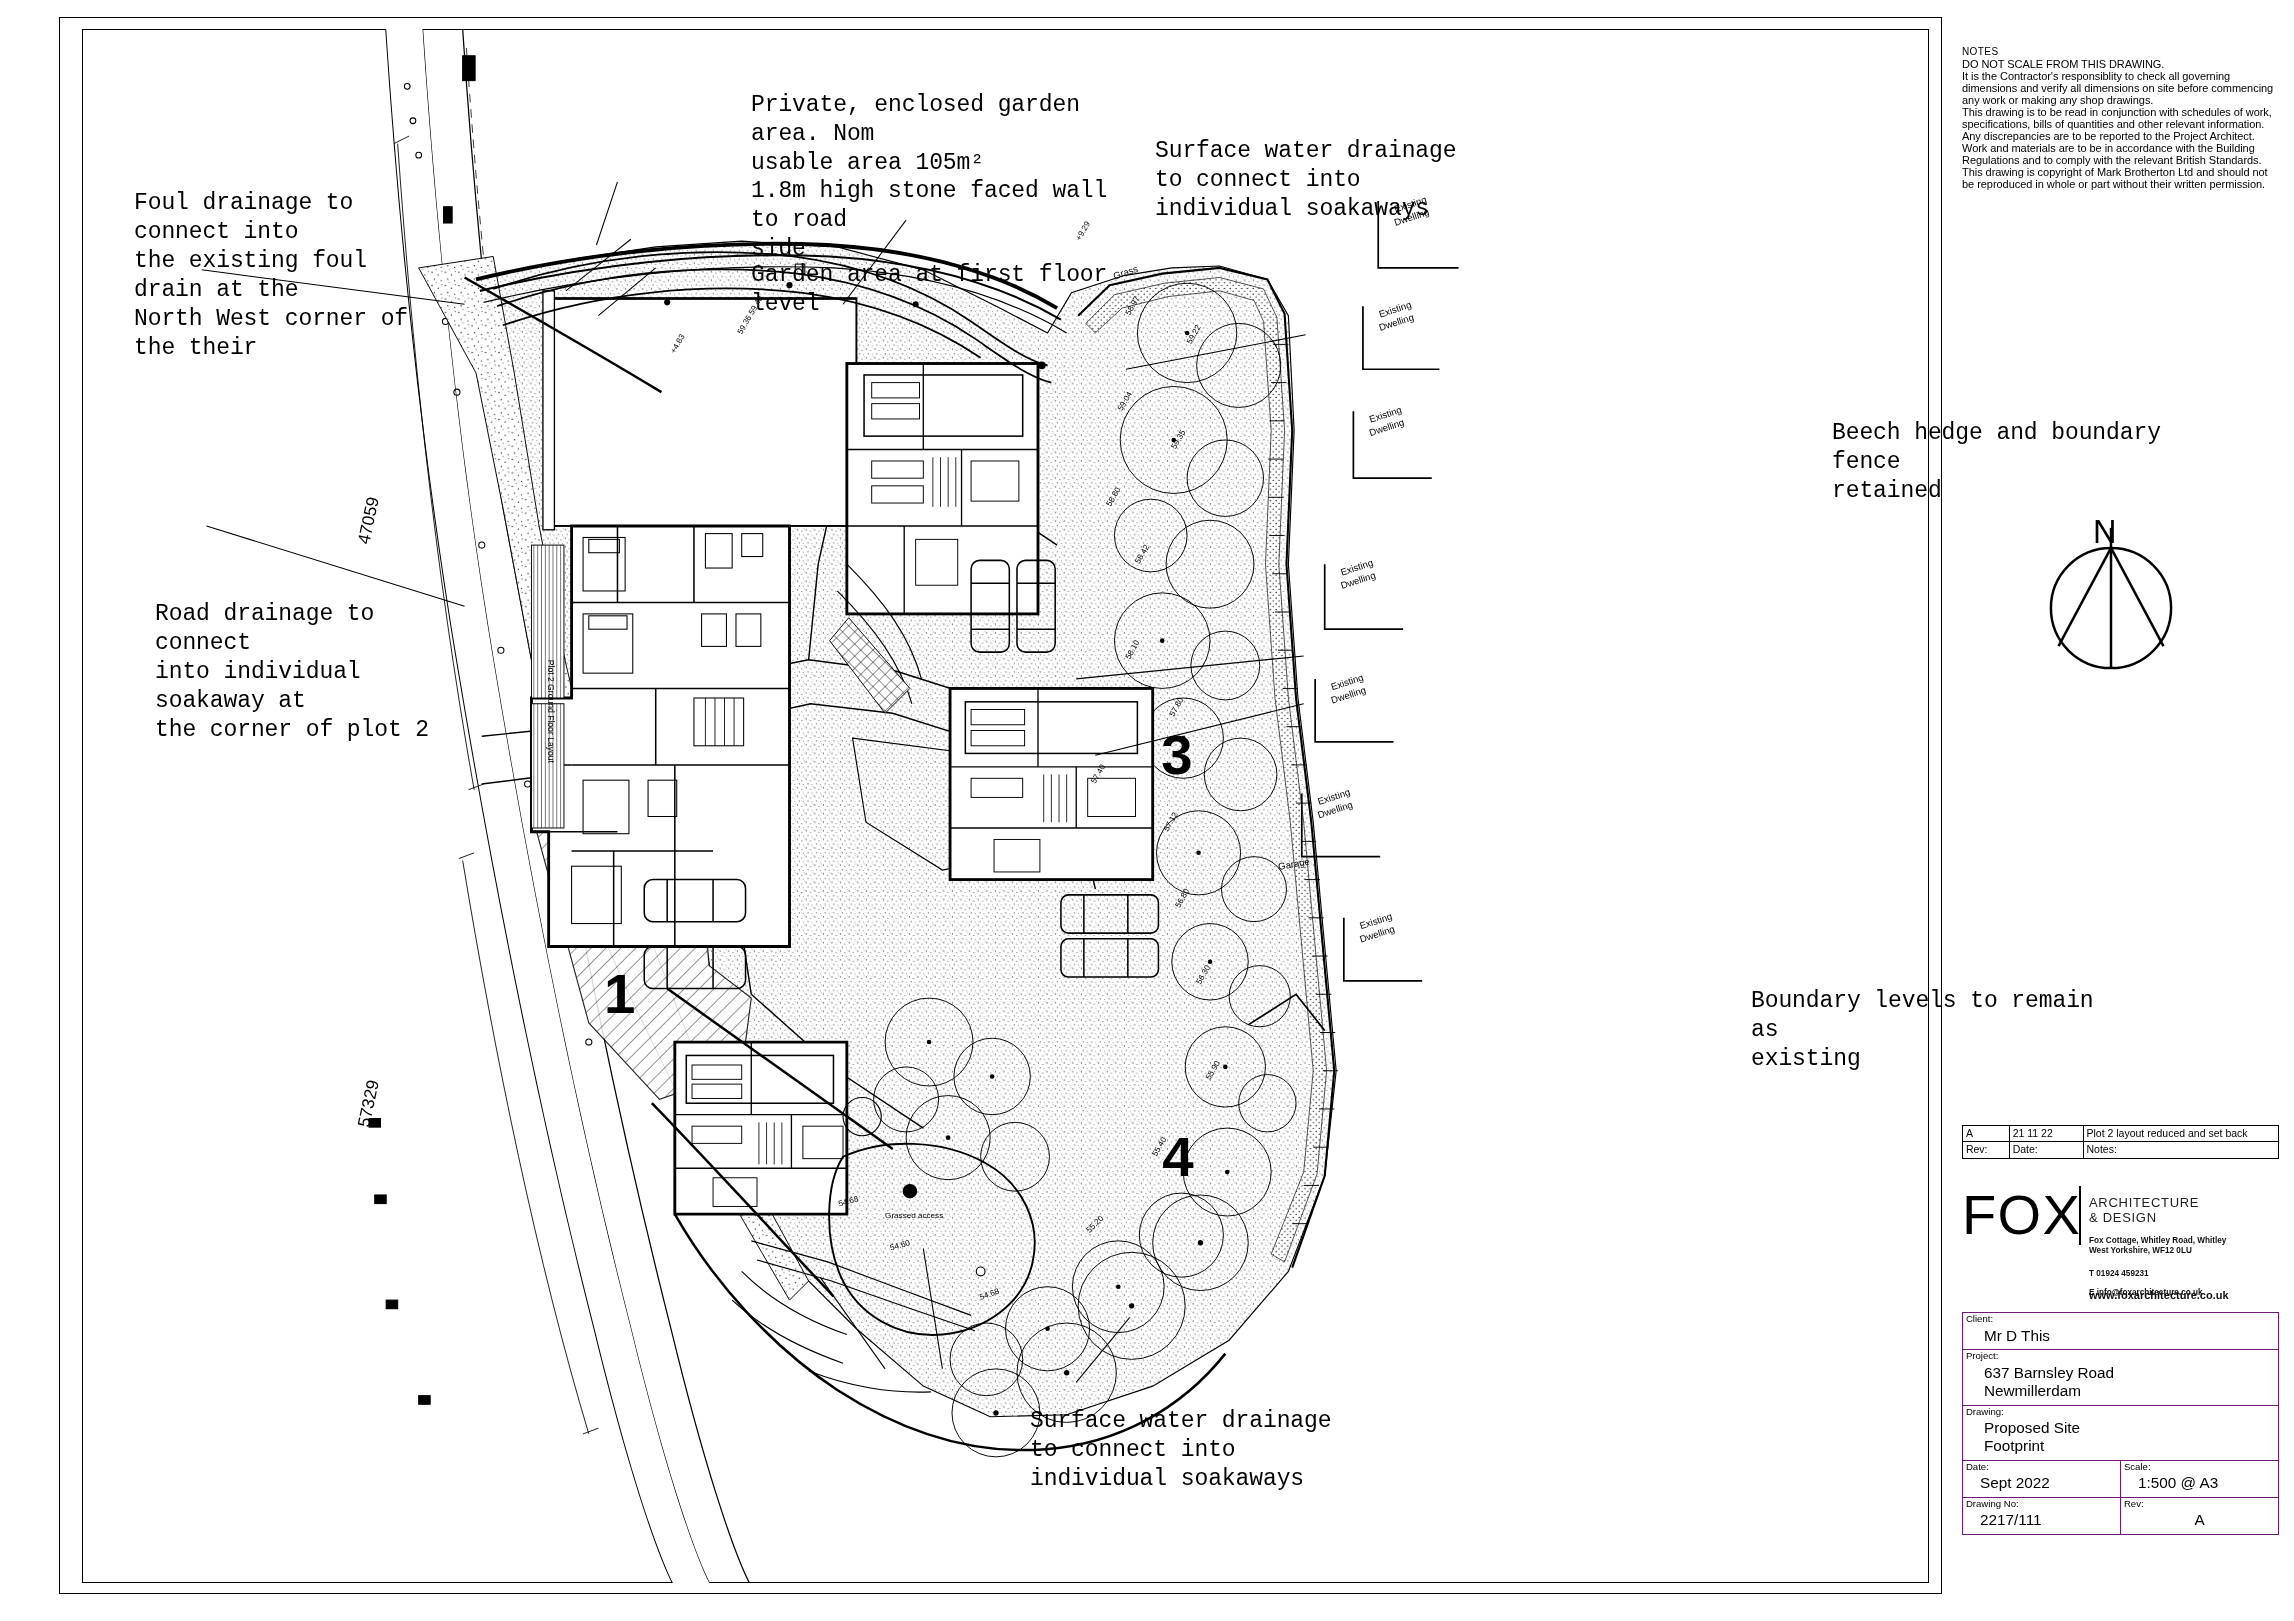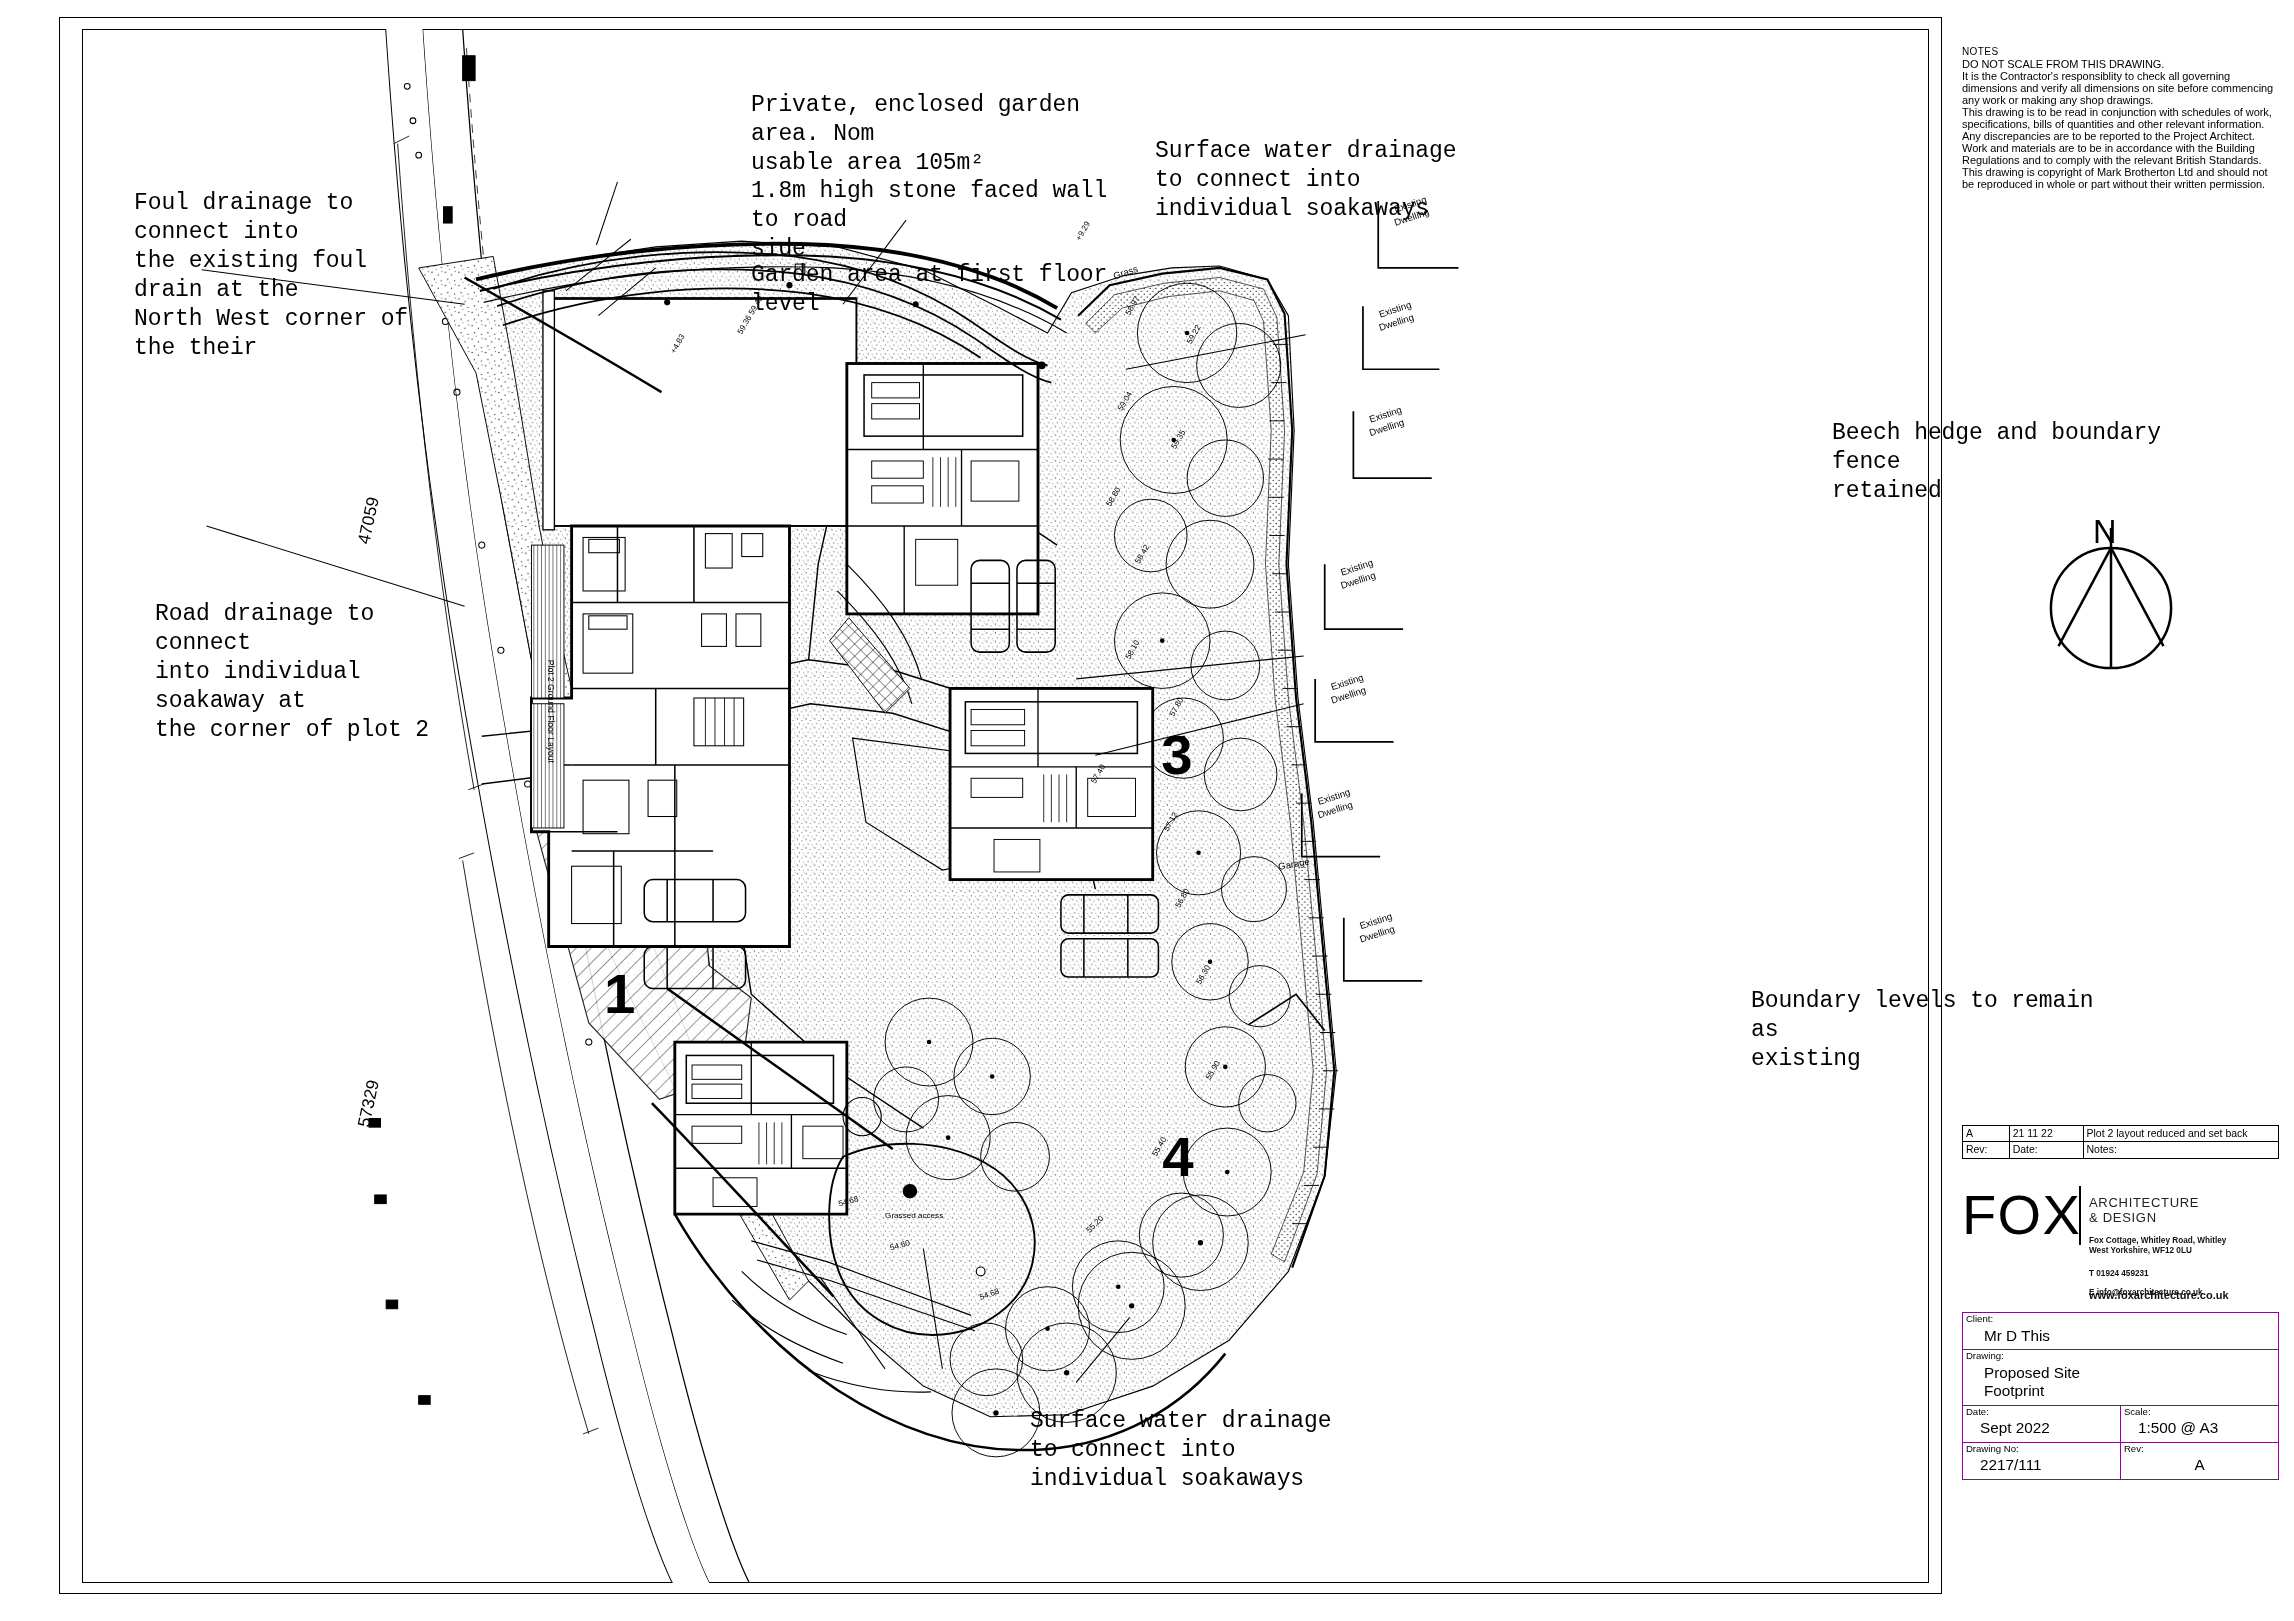--- a/index.html
+++ b/index.html
@@ -802,20 +802,27 @@
 E info@foxarchitecture.co.uk</div>
       <div id="logo-web">www.foxarchitecture.co.uk</div>
     </div>
 
     <table id="info-table">
       <tbody>
           <tr>
         <td colspan="2">
           <span class="cell-label">Client:</span>
           <span class="cell-value">Mr D This</span>
+        </td>
+      </tr>
+      <tr>
+        <td colspan="2">
+          <span class="cell-label">Project:</span>
+          <span class="cell-value">637 Barnsley Road
+Newmillerdam</span>
         </td>
       </tr>
       <tr>
         <td colspan="2">
           <span class="cell-label">Drawing:</span>
           <span class="cell-value">Proposed Site
 Footprint</span>
         </td>
       </tr>
       <tr>

